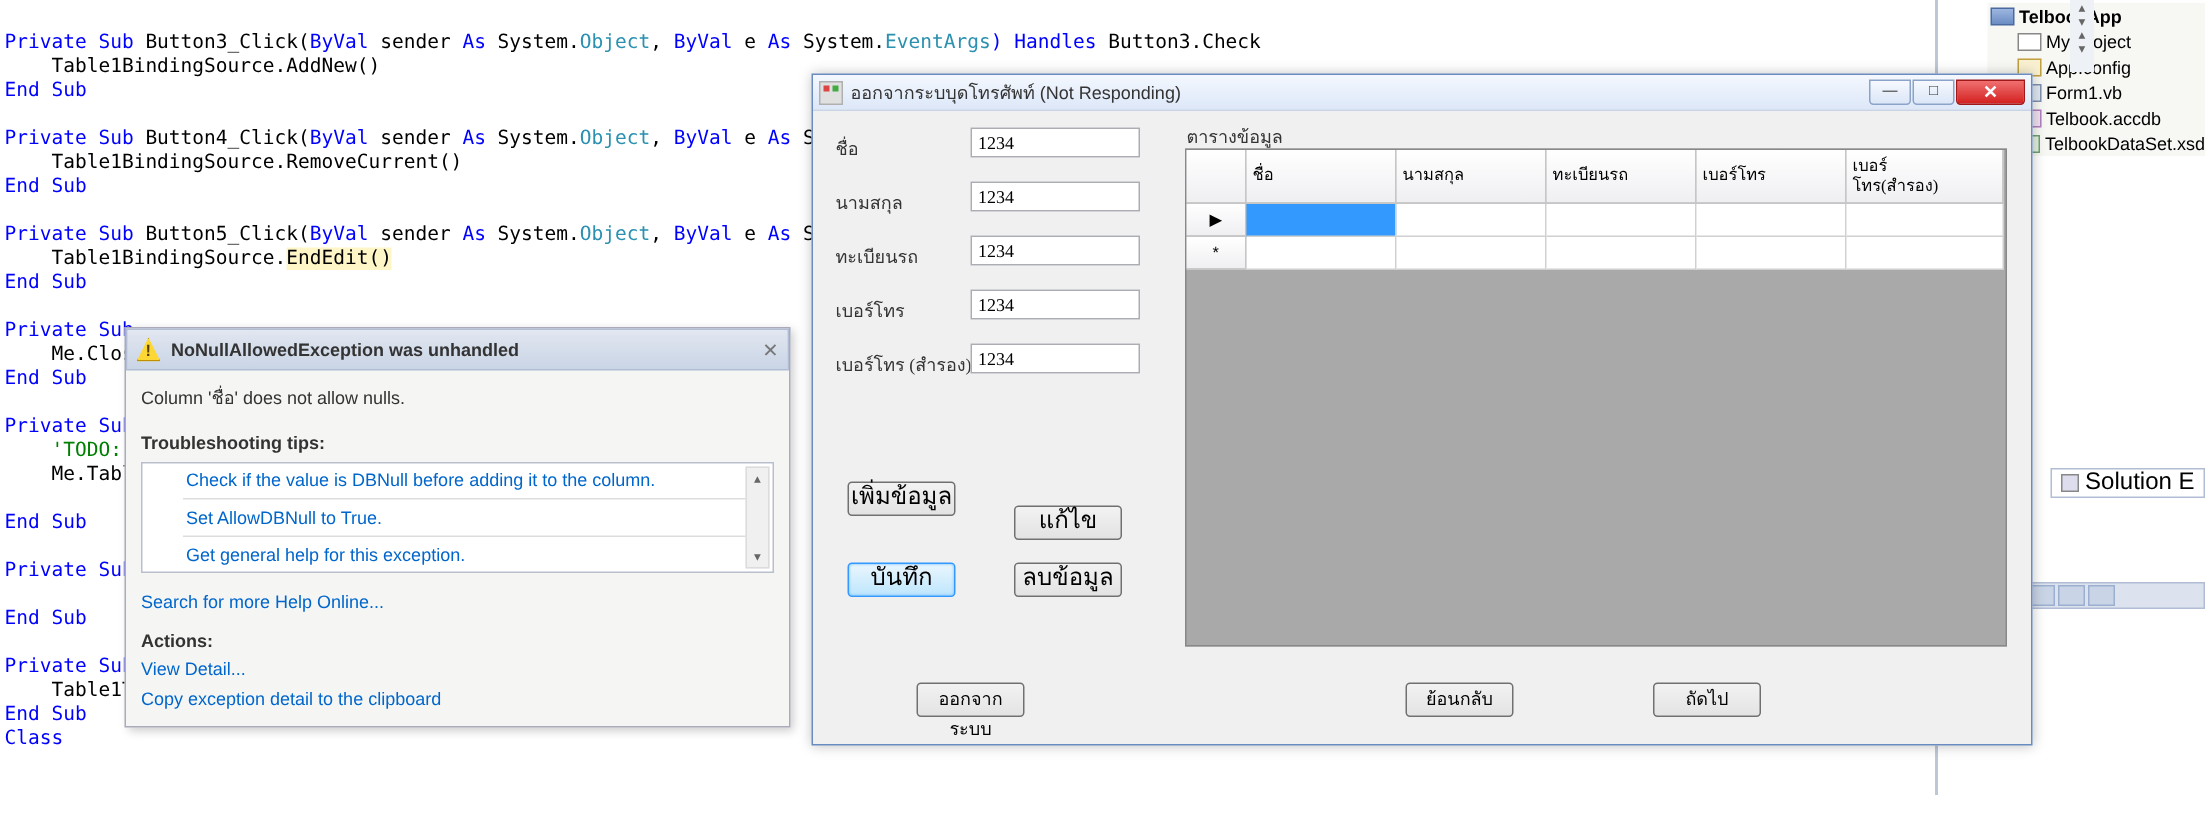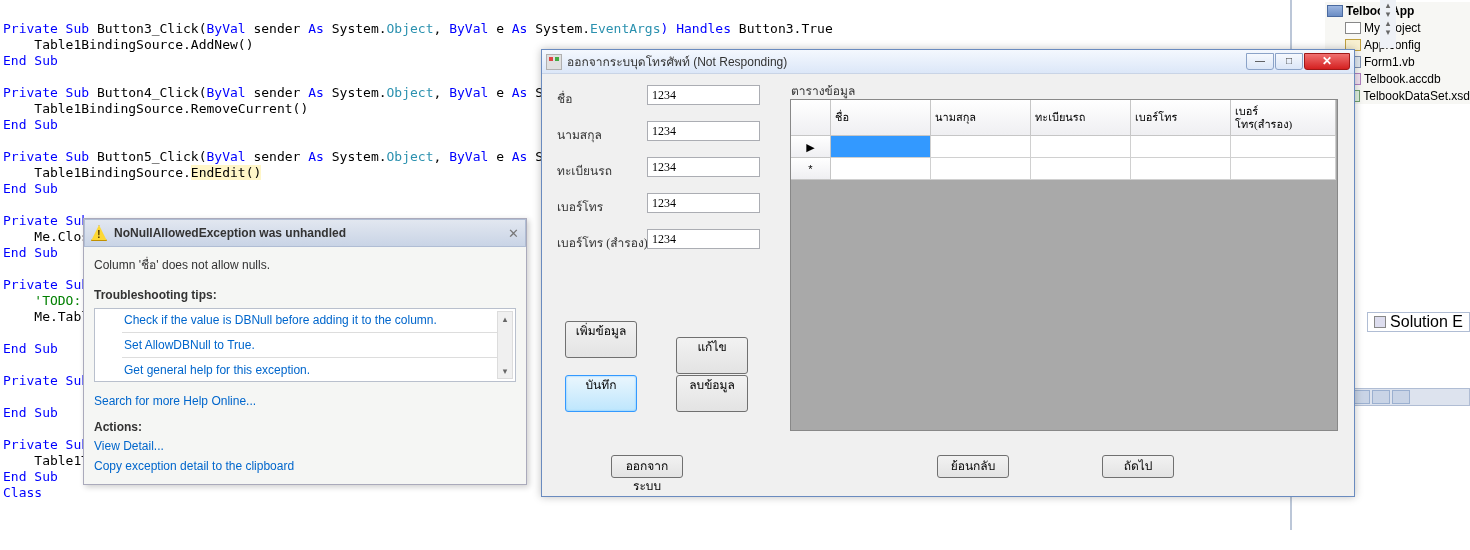--- a/index.html
+++ b/index.html
@@ -38,21 +38,21 @@
 .app-win .titlebar .icn::before { content:""; position:absolute; left:2px; top:2px; width:4px; height:4px; background:#d44; }
 .app-win .titlebar .icn::after { content:""; position:absolute; right:2px; top:2px; width:4px; height:4px; background:#4a4; }
 .app-win .titlebar .ttl { flex: 1; font-size: 12px; color: #333; }
 .app-win .titlebar .wbtns { display: flex; gap: 1px; }
 .app-win .titlebar .wbtn { width: 28px; height: 17px; border: 1px solid #8ba3c8; background: linear-gradient(#f6f9fe,#dbe6f7); border-radius: 0 0 3px 3px; text-align: center; line-height: 14px; font-size: 10px; color: #333; cursor: pointer; }
 .app-win .titlebar .wbtn.close { background: linear-gradient(#f07070,#d42020); border-color: #a01818; color: #fff; width: 46px; font-size: 12px; font-weight: bold; }
 .app-win .client { position: absolute; left: 7px; right: 7px; top: 27px; bottom: 7px; background: #f0f0f0; }
 
 .form-lbl { position: absolute; font-size: 12px; color: #333; font-family: Tahoma; }
 .form-inp { position: absolute; width: 113px; height: 20px; border: 1px solid #abadb3; background: #fff; padding: 2px 4px; font-size: 12px; font-family: Tahoma; }
-.form-btn { position: absolute; width: 72px; height: 37px; border: 1px solid #707070; background: linear-gradient(#f2f2f2,#e3e3e3); font-size: 12px; font-family: Liberation Mono, monospace; cursor: pointer; text-align: center; line-height: 20px; border-radius: 3px; }
+.form-btn { position: absolute; width: 72px; height: 23px; border: 1px solid #707070; background: linear-gradient(#f2f2f2,#e3e3e3); font-size: 16px; font-family: Liberation Serif, serif; cursor: pointer; text-align: center; line-height: 20px; border-radius: 3px; }
 .form-btn.focus { border: 1px solid #3399ff; box-shadow: 0 0 2px #66bbff inset; background: linear-gradient(#eaf6fd,#bee6fd); }
 
 .grid-lbl { position: absolute; left: 242px; top: 4px; font-size: 12px; font-family: Tahoma; color: #333; }
 .dgrid { position: absolute; left: 241px; top: 22px; width: 548px; height: 332px; background: #a9a9a9; border: 1px solid #888; }
 .dgrid .hdrrow, .dgrid .row { display: flex; height: 22px; }
 .dgrid .cell { border-right: 1px solid #d0d0d0; border-bottom: 1px solid #d0d0d0; background: #fff; font-size: 12px; font-family: Tahoma; padding: 2px 4px; overflow: hidden; }
 .dgrid .hdrrow .cell { background: linear-gradient(#fff,#efeff2); border-right: 1px solid #c6c6c6; border-bottom: 1px solid #c6c6c6; font-size: 11px; line-height: 1.15; display: flex; align-items: center; }
 .dgrid .hdrrow { height: 36px; }
 .dgrid .rowhdr { width: 40px; background: linear-gradient(#fff,#efeff2); border-right: 1px solid #c6c6c6; border-bottom: 1px solid #c6c6c6; text-align: center; font-size: 11px; line-height: 20px; display: flex; align-items: center; justify-content: center; }
 .dgrid .c1 { width: 100px; } .dgrid .c2 { width: 100px; } .dgrid .c3 { width: 100px; } .dgrid .c4 { width: 100px; } .dgrid .c5 { width: 105px; }
@@ -83,21 +83,21 @@
 .right-gutter { position: absolute; left: 1380px; top: 0; width: 16px; height: 48px; background: #eef1f6; }
 .right-gutter .arrows { text-align: center; font-size: 9px; color: #666; line-height: 9px; padding-top: 1px; }
 .code-border { position: absolute; left: 1290px; top: 0; width: 2px; height: 530px; background: #bcc7d8; }
 .mini-bar { position: absolute; right: 0; top: 388px; width: 120px; height: 18px; background: #dde3ee; border: 1px solid #b0bdd4; }
 .mini-bar .seg { display:inline-block; width:18px; height:14px; margin:1px; background:#c9d4e6; border:1px solid #9bb0d0; }
 </style>
 </head>
 <body>
 
 <div class="code-editor">
-<span class="kw">Private Sub</span><span> Button3_Click(</span><span class="kw">ByVal</span><span> sender </span><span class="kw">As</span><span> System.</span><span class="type">Object</span><span>, </span><span class="kw">ByVal</span><span> e </span><span class="kw">As</span><span> System.</span><span class="type">EventArgs</span><span class="kw">) Handles</span><span> Button3.True</span>
+<span class="kw">Private Sub</span><span> Button3_Click(</span><span class="kw">ByVal</span><span> sender </span><span class="kw">As</span><span> System.</span><span class="type">Object</span><span>, </span><span class="kw">ByVal</span><span> e </span><span class="kw">As</span><span> System.</span><span class="type">EventArgs</span><span class="kw">) Handles</span><span> Button3.Check</span>
 <span>    Table1BindingSource.AddNew()</span>
 <span class="kw">End</span><span class="kw"> Sub</span>
 
 <span class="kw">Private Sub</span><span> Button4_Click(</span><span class="kw">ByVal</span><span> sender </span><span class="kw">As</span><span> System.</span><span class="type">Object</span><span>, </span><span class="kw">ByVal</span><span> e </span><span class="kw">As</span><span> System.</span>
 <span>    Table1BindingSource.RemoveCurrent()</span>
 <span class="kw">End</span><span class="kw"> Sub</span>
 
 <span class="kw">Private Sub</span><span> Button5_Click(</span><span class="kw">ByVal</span><span> sender </span><span class="kw">As</span><span> System.</span><span class="type">Object</span><span>, </span><span class="kw">ByVal</span><span> e </span><span class="kw">As</span><span> System.</span>
 <span>    Table1BindingSource.</span><span class="hl">EndEdit()</span>
 <span class="kw">End</span><span class="kw"> Sub</span>

